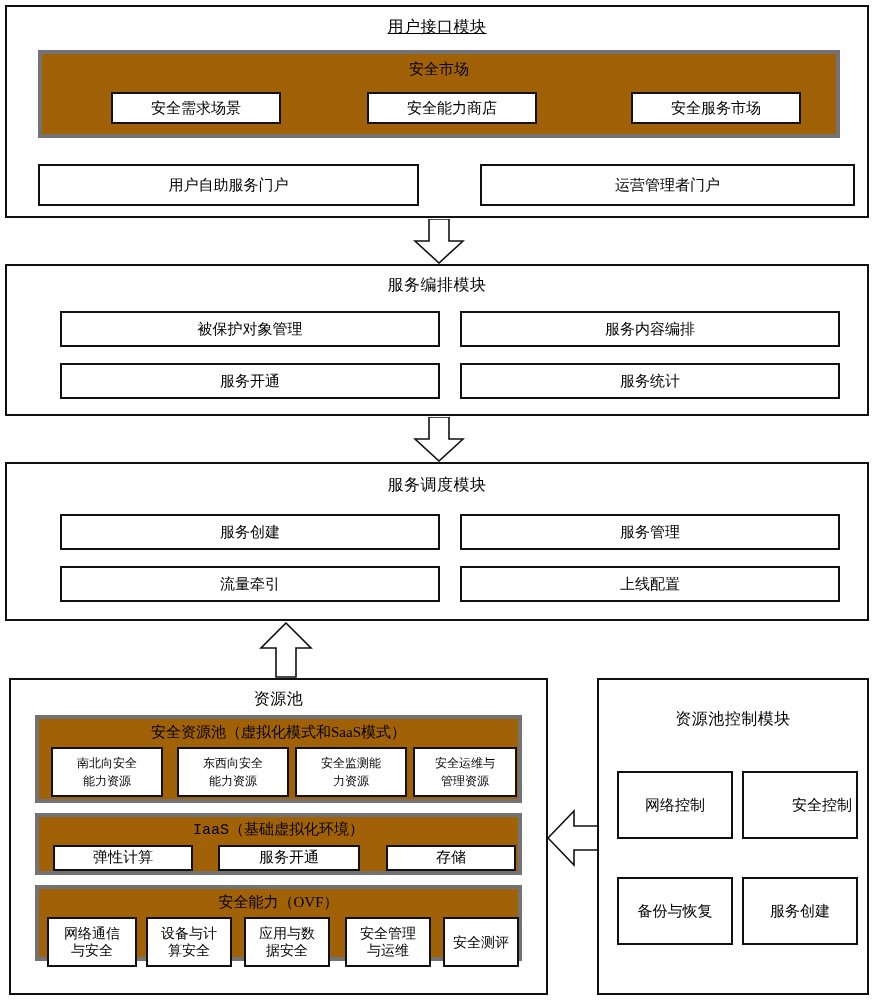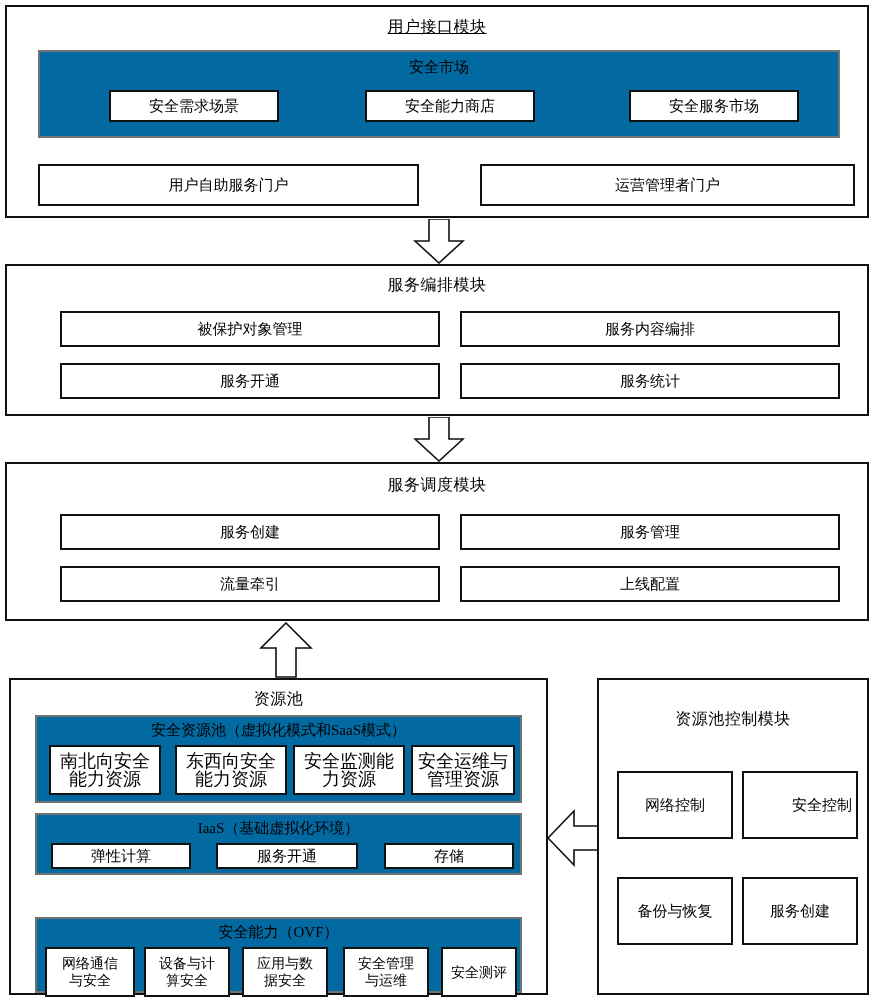--- a/index.html
+++ b/index.html
@@ -26,22 +26,22 @@
   
   .box {
     position: absolute;
     box-sizing: border-box;
     background: #ffffff;
     border: 2px solid #111111;
   }
   .panel {
     position: absolute;
     box-sizing: border-box;
-    background: #0369a1;
-    border: 2px solid #737373;
+    background: #a16207;
+    border: 4px solid #737373;
   }
 
   
   .module-title {
     position: absolute;
     left: 0;
     width: 100%;
     text-align: center;
     font-size: 16px;
     line-height: 20px;
@@ -56,21 +56,21 @@
     border: 2px solid #111111;
     display: flex;
     align-items: center;
     justify-content: center;
     text-align: center;
     font-size: 15px;
     line-height: 19px;
     padding: 0 2px;
   }
   .leaf.two-line {
-    font-size: 18px;
+    font-size: 12px;
     line-height: 18px;
   }
   .leaf.small {
     font-size: 14px;
     line-height: 17px;
   }
 
   .panel-title {
     position: absolute;
     left: 0;
@@ -163,28 +163,28 @@
         </span>
       </div>
       <div class="leaf two-line" style="left:374px; top:28px; width:104px; height:50px;">
         <span>
           <span>安全运维与</span><br>
           <span>管理资源</span>
         </span>
       </div>
     </div>
 
-    <div class="panel" style="left:24px; top:133px; width:487px; height:62px;">
+    <div class="panel" style="left:24px; top:133px; width:487px; height:62px;font-family:Liberation Mono, monospace;">
       <div class="panel-title" style="top:4px;">IaaS（基础虚拟化环境）</div>
       <div class="leaf" style="left:14px; top:28px; width:140px; height:26px;">弹性计算</div>
       <div class="leaf" style="left:179px; top:28px; width:142px; height:26px;">服务开通</div>
       <div class="leaf" style="left:347px; top:28px; width:130px; height:26px;">存储</div>
     </div>
 
-    <div class="panel" style="left:24px; top:205px; width:487px; height:76px;margin-top:32px;">
+    <div class="panel" style="left:24px; top:205px; width:487px; height:76px;">
       <div class="panel-title" style="top:4px;">安全能力（OVF）</div>
       <div class="leaf small" style="left:8px; top:28px; width:90px; height:50px;">
         <span>
           <span>网络通信</span><br>
           <span>与安全</span>
         </span>
       </div>
       <div class="leaf small" style="left:107px; top:28px; width:86px; height:50px;">
         <span>
           <span>设备与计</span><br>

